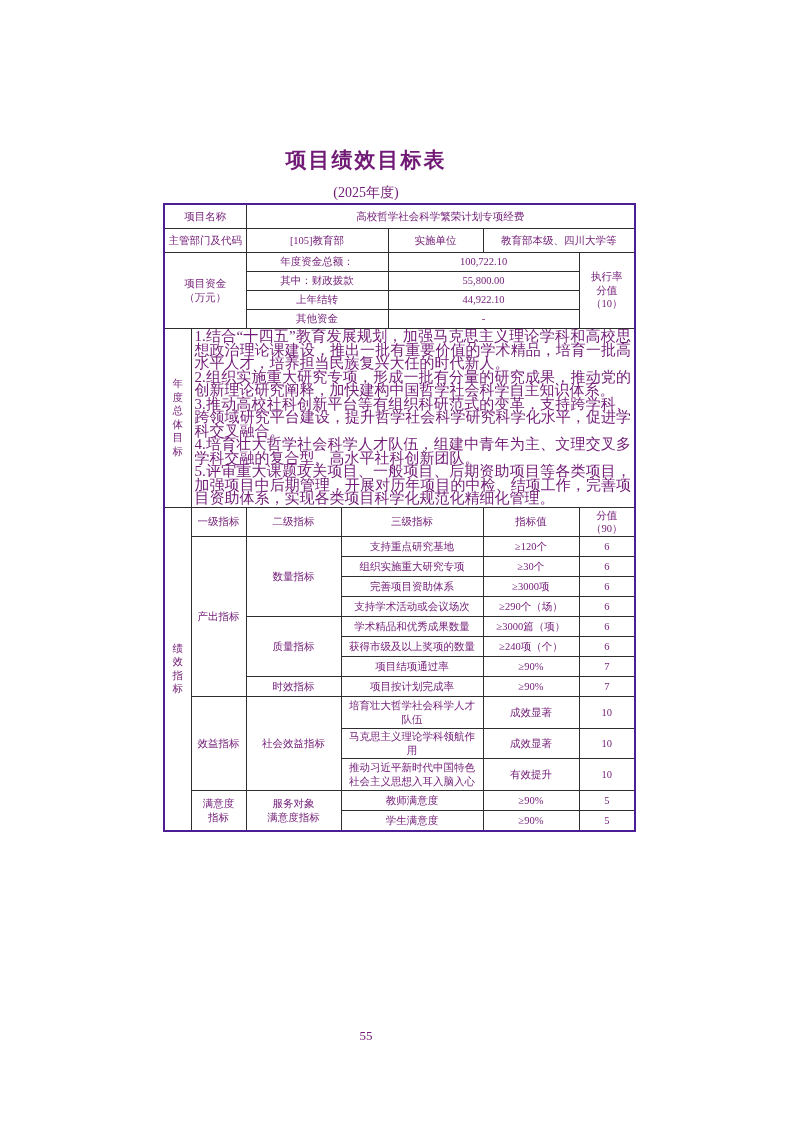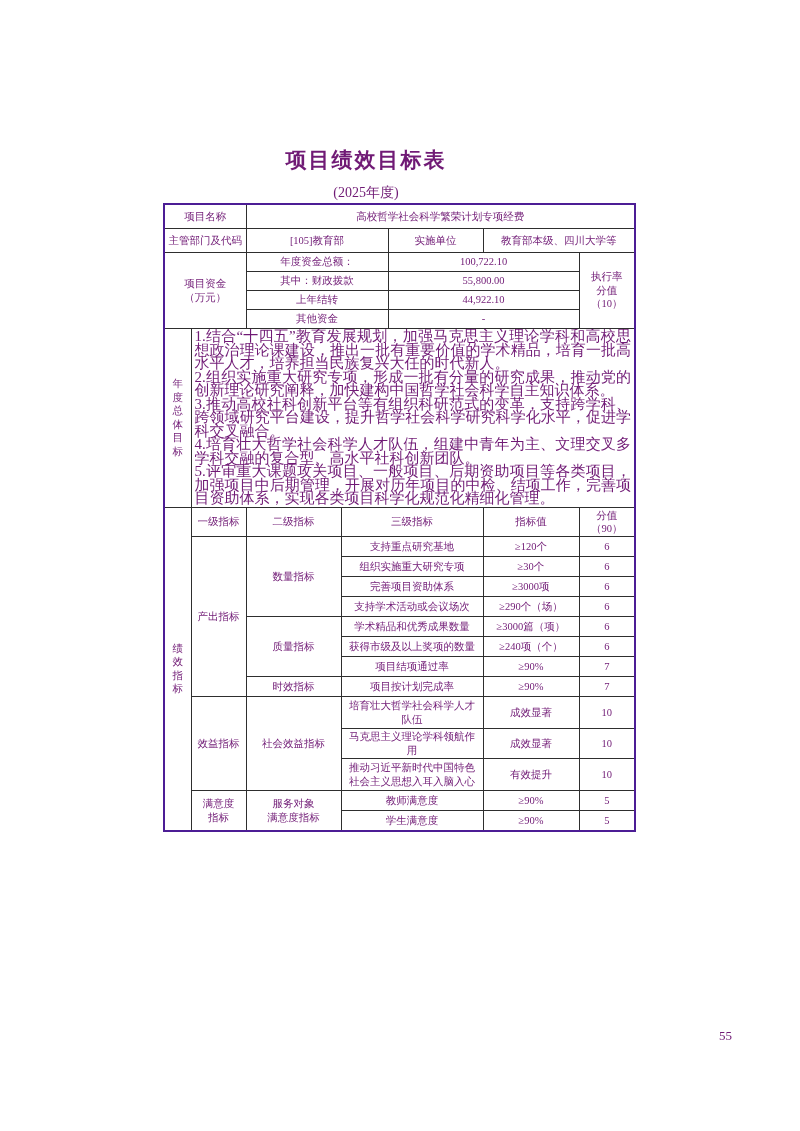--- a/index.html
+++ b/index.html
@@ -48,21 +48,21 @@
   td.pre { white-space:pre-line; }
   td.vlabel { white-space:pre-line; line-height:1.45; padding:0; }
   td.l3 { text-align:left; padding-left:4px; padding-right:3px; }
   td.fname { text-align:right; padding-right:4px; }
   td.fname-first { text-align:left; padding-left:6px; }
   td.famount { text-align:right; padding-right:5px;font-family:Liberation Serif, serif; }
   td.goals { text-align:left; vertical-align:middle; padding:2px 5px; }
   .goal-line { font-size:15px; line-height:13.5px; text-align:justify; }
   .page-number {
     position:absolute; top:1028px; left:0; width:100%;
-    text-align:right; font-size:13px;
+    text-align:center; font-size:13px;
   }
 </style>
 </head>
 <body>
 
 <div class="page">
 
   <div class="doc-title">项目绩效目标表</div>
   <div class="doc-subtitle">(2025年度)</div>
 

